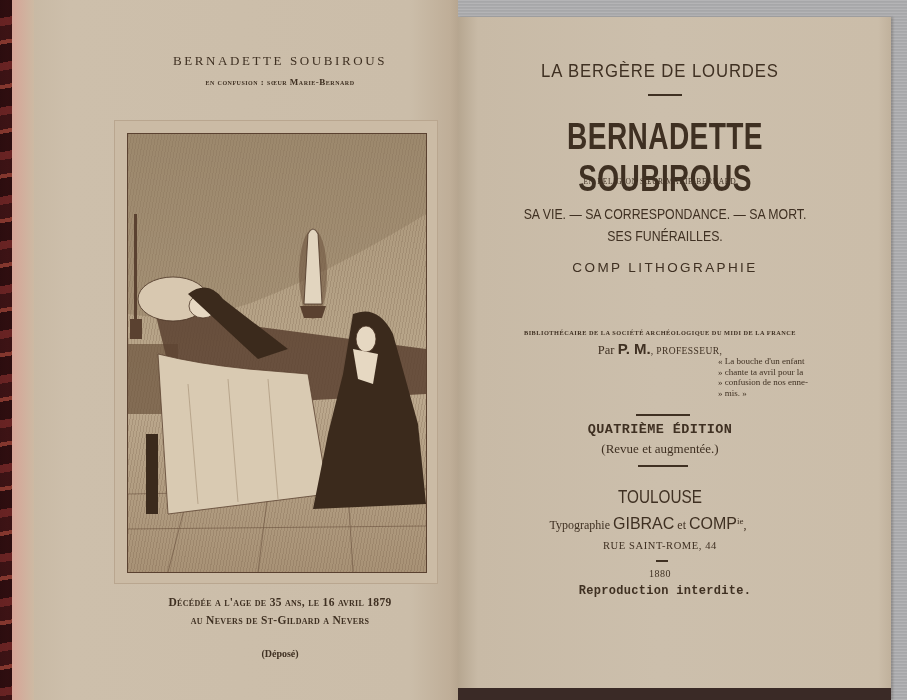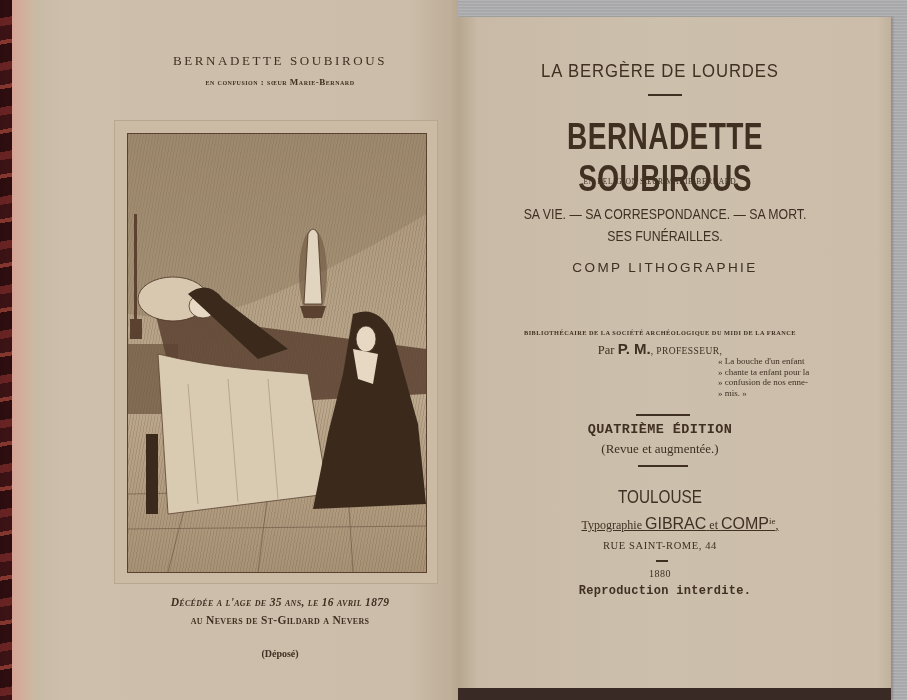--- a/index.html
+++ b/index.html
@@ -48,40 +48,40 @@
     background:#cbbba5; border:1px solid #b9a68f;
   }
   .engraving {
     position:absolute; left:12px; top:12px; width:298px; height:438px;
     border:1.5px solid #5a4130;
     background:
       repeating-linear-gradient(100deg, rgba(95,70,50,.18) 0 1px, transparent 1px 3px),
       linear-gradient(180deg,#a89478 0%,#b7a488 45%,#bca98e 60%,#a89276 100%);
     overflow:hidden;
   }
-  .l-cap1 { left:130px; width:300px; top:596px; font-size:11.5px; font-variant:small-caps; font-weight:bold; letter-spacing:.3px;font-style:italic; }
+  .l-cap1 { left:130px; width:300px; top:596px; font-size:11.5px; font-variant:small-caps; font-weight:bold; letter-spacing:.3px; }
   .l-cap2 { left:130px; width:300px; top:614px; font-size:11.5px; font-variant:small-caps; font-weight:bold; letter-spacing:.3px; }
   .l-dep { left:130px; width:300px; top:648px; font-size:10px; font-weight:bold; }
 
   
   .r-sub { left:460px; width:400px; top:60px; font-size:19px; letter-spacing:1px; font-family:"Liberation Sans Narrow","Liberation Sans",sans-serif; transform:scaleX(.88); }
   .rule { position:absolute; height:1.6px; background:#3f3022; }
   .r-title { left:460px; width:410px; top:116px; font-size:36px; font-weight:bold; font-family:"Liberation Sans",sans-serif; transform:scaleX(.78); letter-spacing:.5px; }
   .r-rel { left:460px; width:400px; top:177px; font-size:7.5px; letter-spacing:.6px; }
   .r-contents { left:460px; width:410px; top:203px; font-size:15px; font-family:"Liberation Sans",sans-serif; transform:scaleX(.82); line-height:22px; }
   .r-litho { left:460px; width:410px; top:260px; font-size:13.5px; letter-spacing:2.4px; font-family:"Liberation Sans",sans-serif; }
   .r-par { left:460px; width:400px; top:292px; font-size:12.5px;margin-top:48px; }
   .r-par b { font-size:15px; font-family:"Liberation Sans",sans-serif; }
   .r-par .sc { font-size:9.5px; letter-spacing:.4px; }
   .r-biblio { left:500px; width:320px; top:329px; font-size:6.3px; letter-spacing:.5px; font-weight:bold; white-space:nowrap; }
   .quote { position:absolute; left:718px; top:356px; width:130px; font-size:9px; line-height:10.5px; font-family:"Liberation Serif",serif; }
   .r-ed { left:500px; width:320px; top:422px; font-size:13.5px; font-weight:bold; font-family:"Liberation Mono",monospace; letter-spacing:.4px; }
   .r-rev { left:500px; width:320px; top:441px; font-size:13px; }
   .r-toul { left:500px; width:320px; top:487px; font-size:18px; font-family:"Liberation Sans",sans-serif; transform:scaleX(.85); }
-  .r-typo { left:500px; width:360px; top:515px; font-size:12px;text-decoration:underline; }
+  .r-typo { left:468px; width:360px; top:515px; font-size:12px; }
   .r-typo b { font-size:16px; font-weight:normal; font-family:"Liberation Sans",sans-serif; }
   .r-typo sup { font-size:9px; }
   .r-rue { left:500px; width:320px; top:540px; font-size:10.5px; letter-spacing:.6px; }
   .r-year { left:500px; width:320px; top:568px; font-size:10px; letter-spacing:.5px; }
   .r-repro { left:500px; width:330px; top:584px; font-size:12px; font-weight:bold; font-family:"Liberation Mono",monospace; letter-spacing:.3px; }
 </style>
 </head>
 <body>
 
 <div class="cover"></div>
@@ -154,21 +154,21 @@
 </div>
 <div class="center ink r-litho">COMP LITHOGRAPHIE</div>
 <div class="center ink r-par">
   <span>Par</span>
   <b>P. M.</b><span class="sc">, PROFESSEUR,</span>
 </div>
 <div class="center ink r-biblio">BIBLIOTHÉCAIRE DE LA SOCIÉTÉ ARCHÉOLOGIQUE DU MIDI DE LA FRANCE</div>
 
 <div class="quote ink">
   <div>« La bouche d'un enfant</div>
-  <div>» chante ta enfant pour la</div>
+  <div>» chante ta avril pour la</div>
   <div>» confusion de nos enne-</div>
   <div>» mis. »</div>
 </div>
 
 <div class="rule" style="left:636px; top:414px; width:54px;"></div>
 <div class="center ink r-ed">QUATRIÈME ÉDITION</div>
 <div class="center ink r-rev">(Revue et augmentée.)</div>
 <div class="rule" style="left:638px; top:465px; width:50px;"></div>
 
 <div class="center ink r-toul">TOULOUSE</div>

